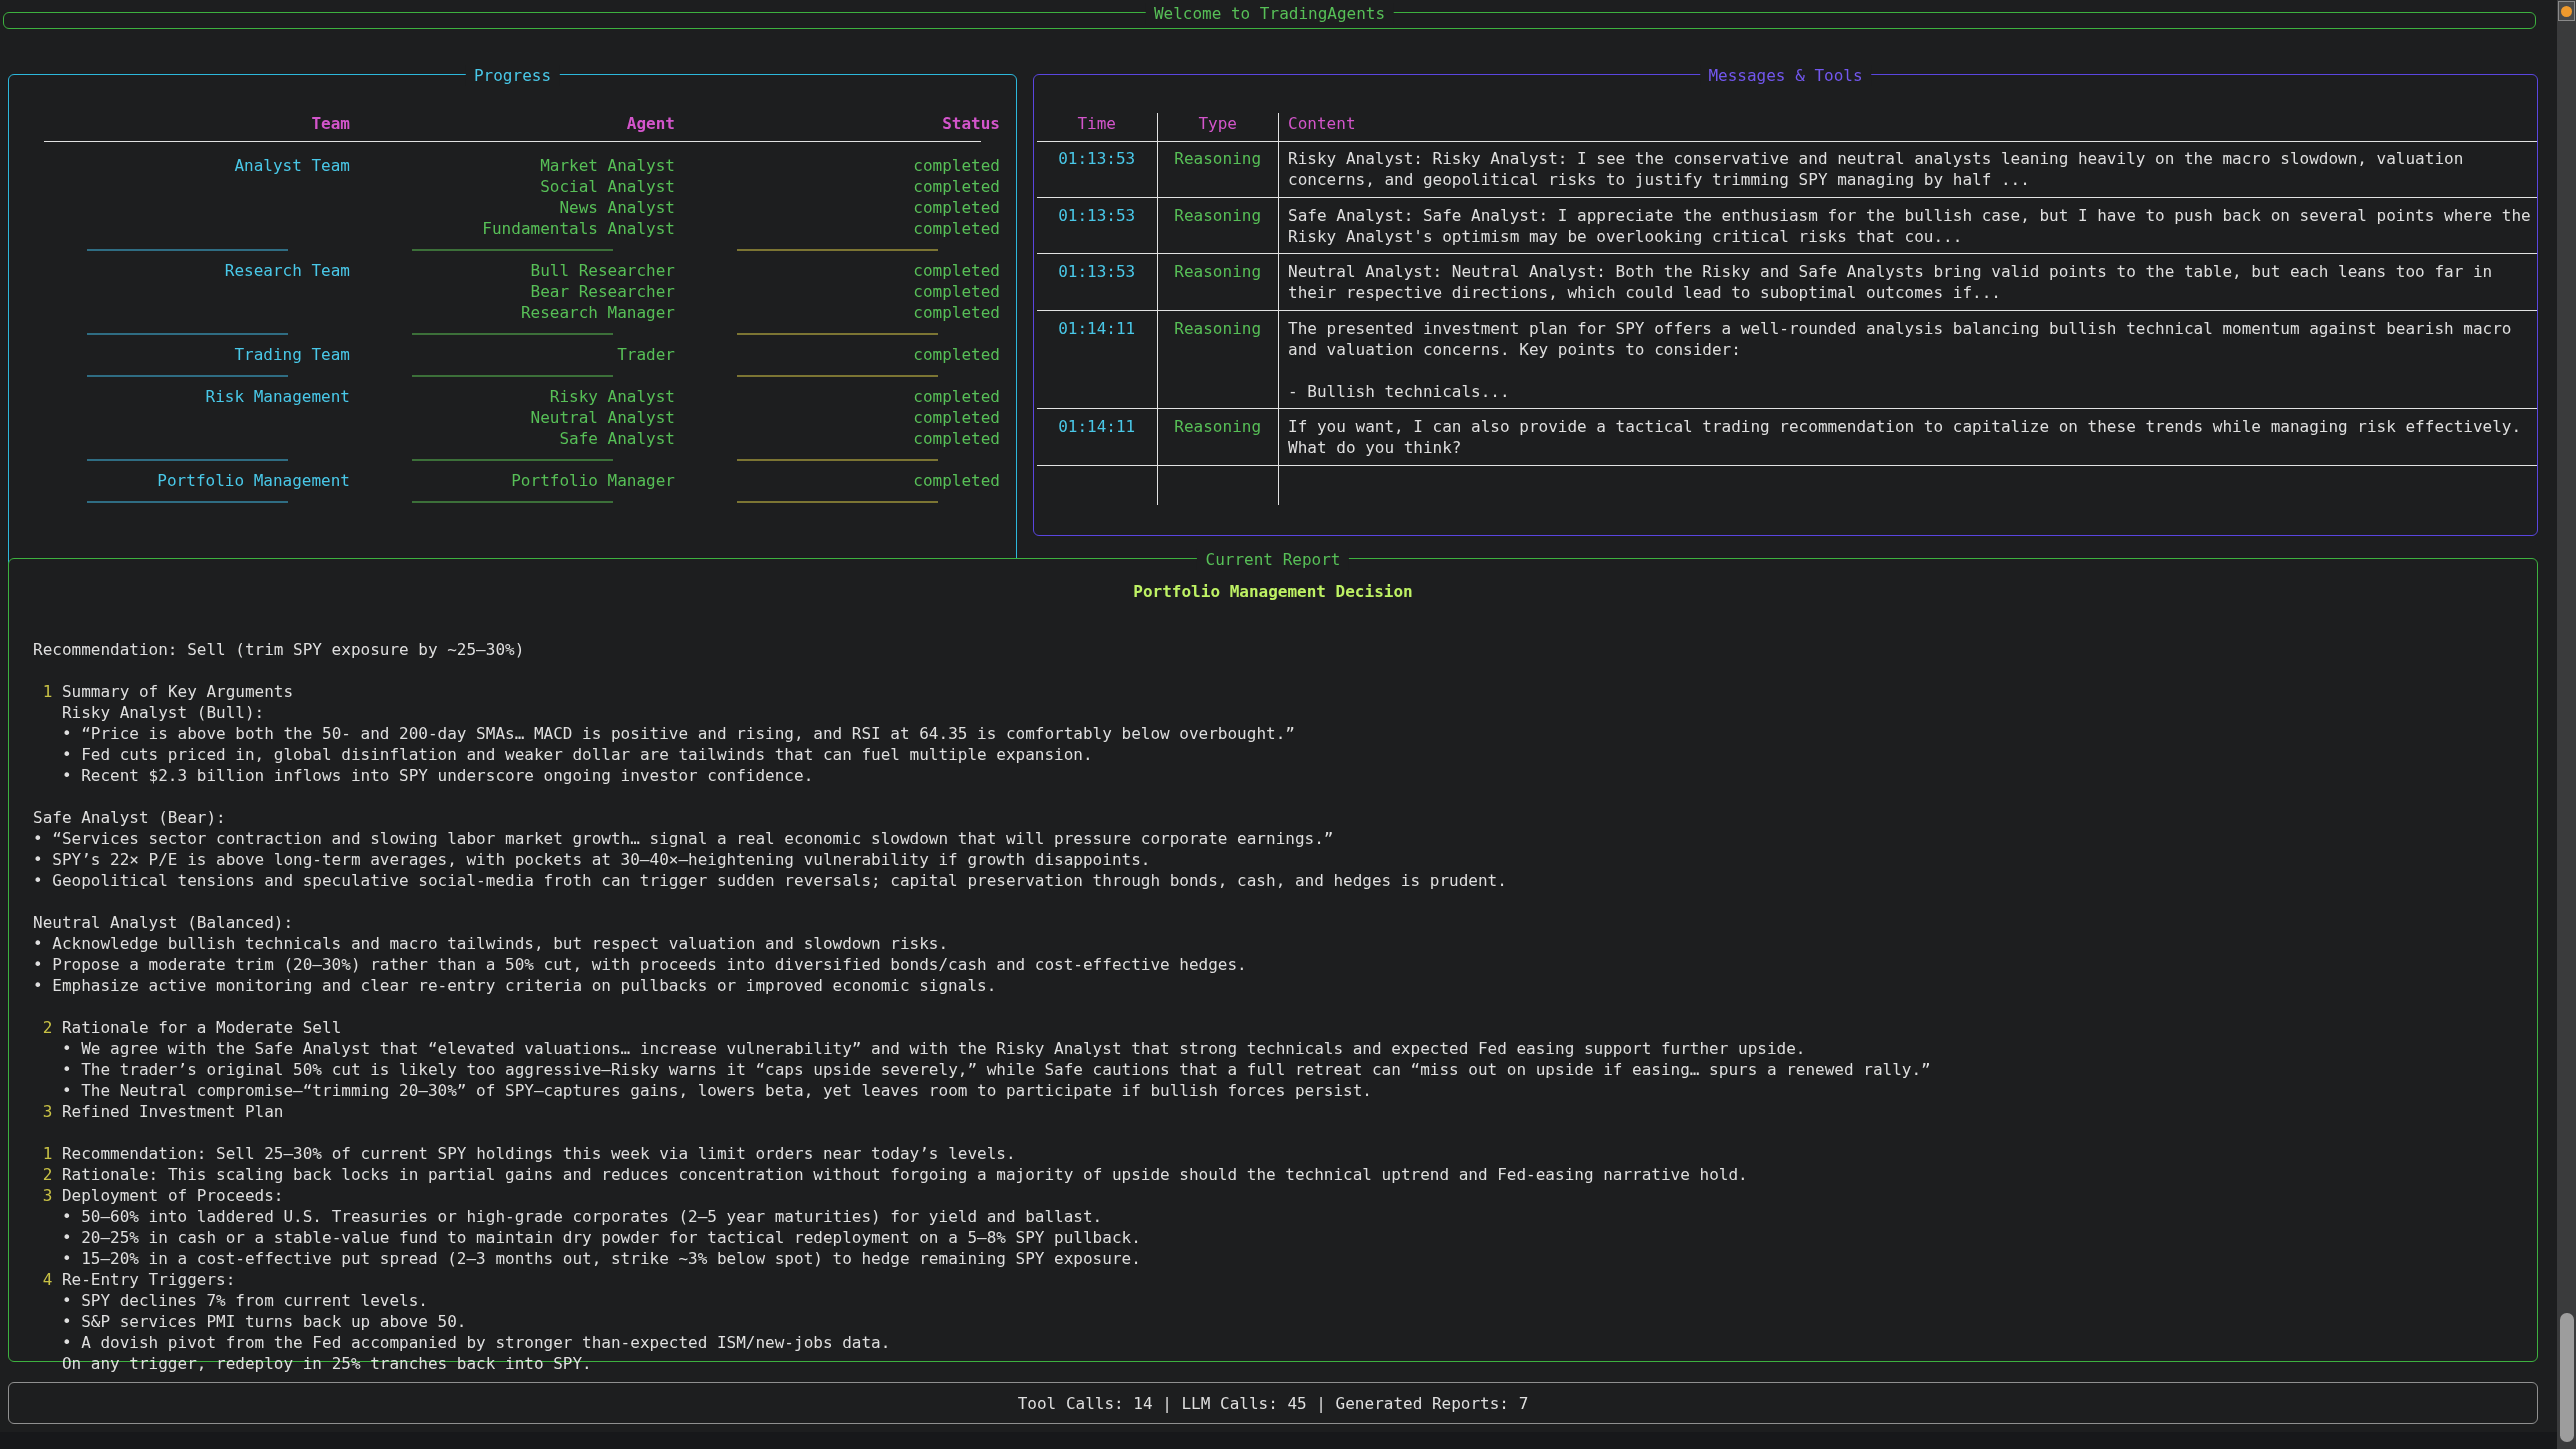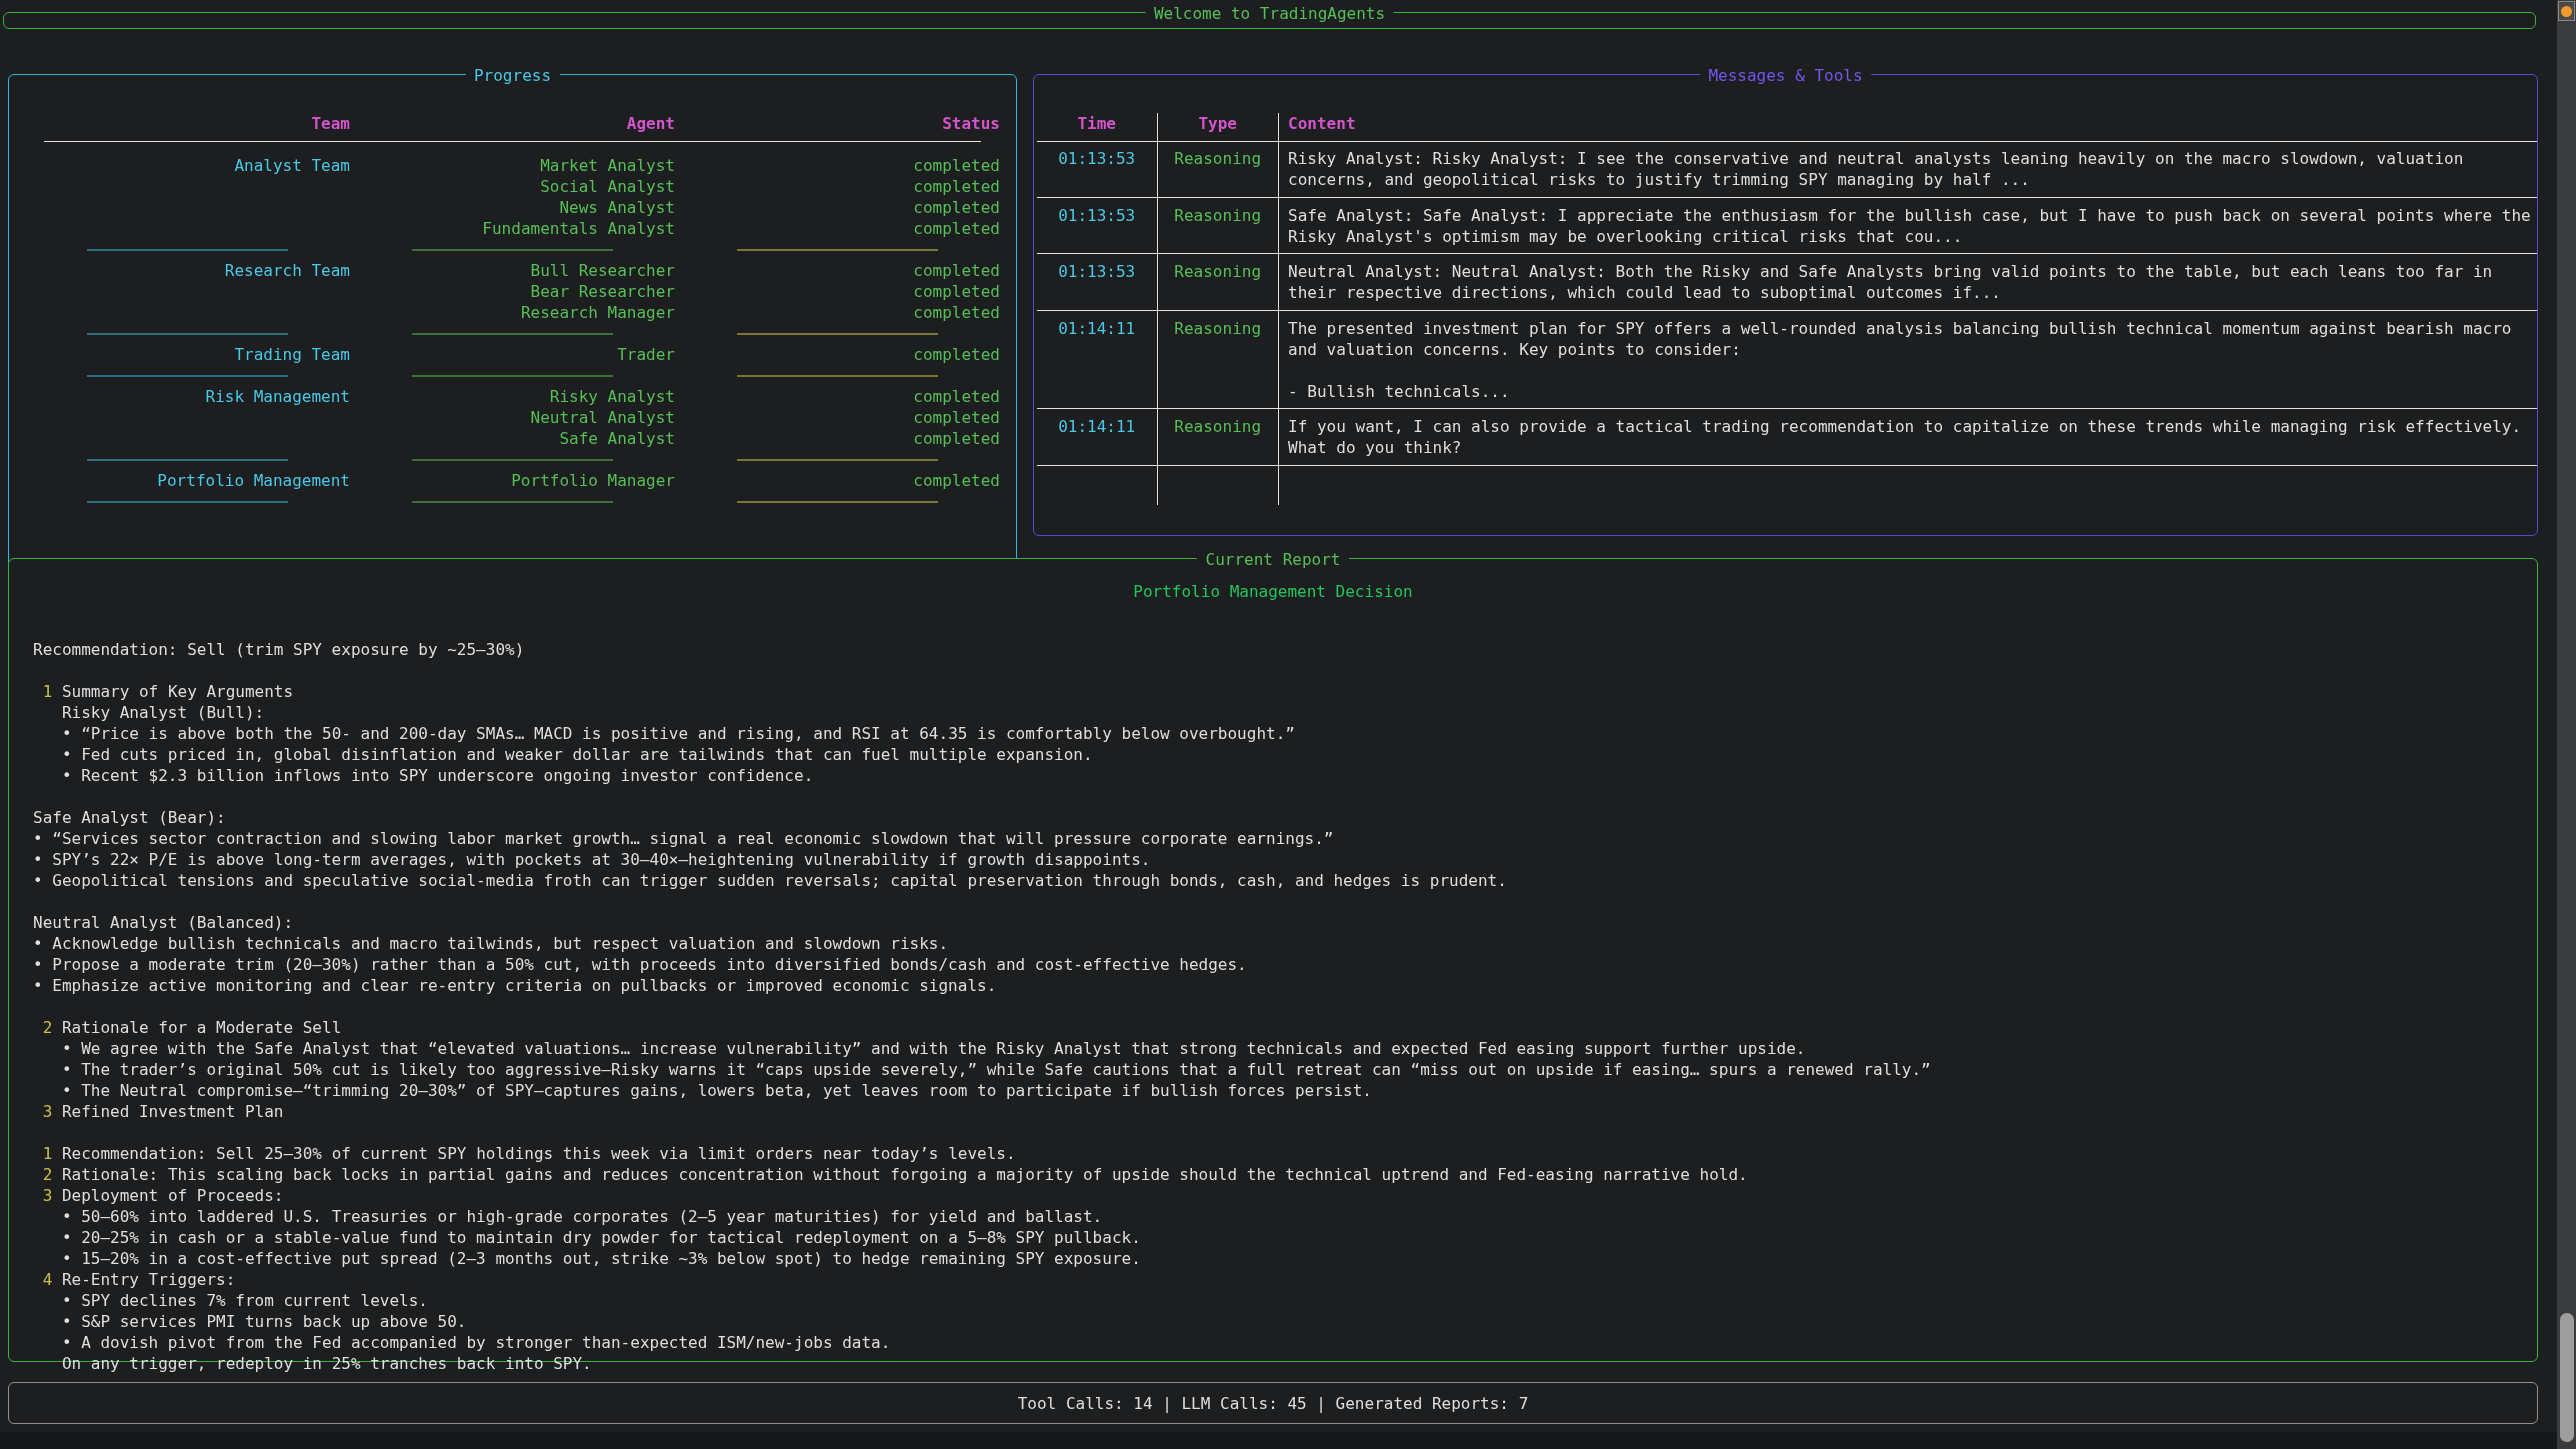--- a/index.html
+++ b/index.html
@@ -38,30 +38,30 @@
   .p-gsep .g3{background:#7c7533}
 
   
   .messages{left:1033px;top:74px;width:1505px;height:462px;border-color:var(--purple-border,#5a46e0)}
   .messages .panel-title{color:var(--purple-text,#7257ee)}
   .m-table{padding:38px 0 0 2.7px}
   .m-head,.m-row{display:grid;grid-template-columns:121px 121px 1fr}
   .m-cell{padding:6.7px 9.4px;border-bottom:1.3px solid var(--separator,#e2e2e2)}
   .m-cell.c1,.m-cell.c2{text-align:center;border-right:1.3px solid var(--separator,#e2e2e2)}
   .m-cell.c3{padding:6.7px 2.7px 6.7px 9.4px;white-space:pre-wrap}
-  .m-head .m-cell{padding:0 9.4px 6.7px;color:var(--magenta-header,#d355cb);font-weight:bold}
+  .m-head .m-cell{padding:0 9.4px 6.7px;color:var(--magenta-header,#d355cb);font-weight:normal}
   .m-head .m-cell.c3{text-align:left}
   .m-row .c1{color:var(--cyan-text,#49c8e8)}
   .m-row .c2{color:var(--green-text,#57bf57)}
   .m-row.trail .m-cell{height:39px;border-bottom:none;padding:0}
 
   
   .report{left:8px;top:558px;width:2530px;height:804px;border-color:var(--green-border,#3db13f)}
   .report .panel-title{color:var(--green-text,#57bf57)}
-  .r-heading{text-align:center;font-weight:normal;color:#22c55e;margin-top:21.5px}
+  .r-heading{text-align:center;font-weight:bold;color:#bef264;margin-top:21.5px}
   .r-lines{margin-top:37px;padding-left:24px;white-space:pre-wrap}
   .r-line{min-height:21px}
   .r-num{color:var(--yellow-number,#c8c145)}
 
   
   .footer{
     position:absolute;left:8px;top:1382px;width:2530px;height:42px;
     border:1.3px solid var(--footer-border,#909090);border-radius:6px;
     display:flex;align-items:center;justify-content:center;
   }

